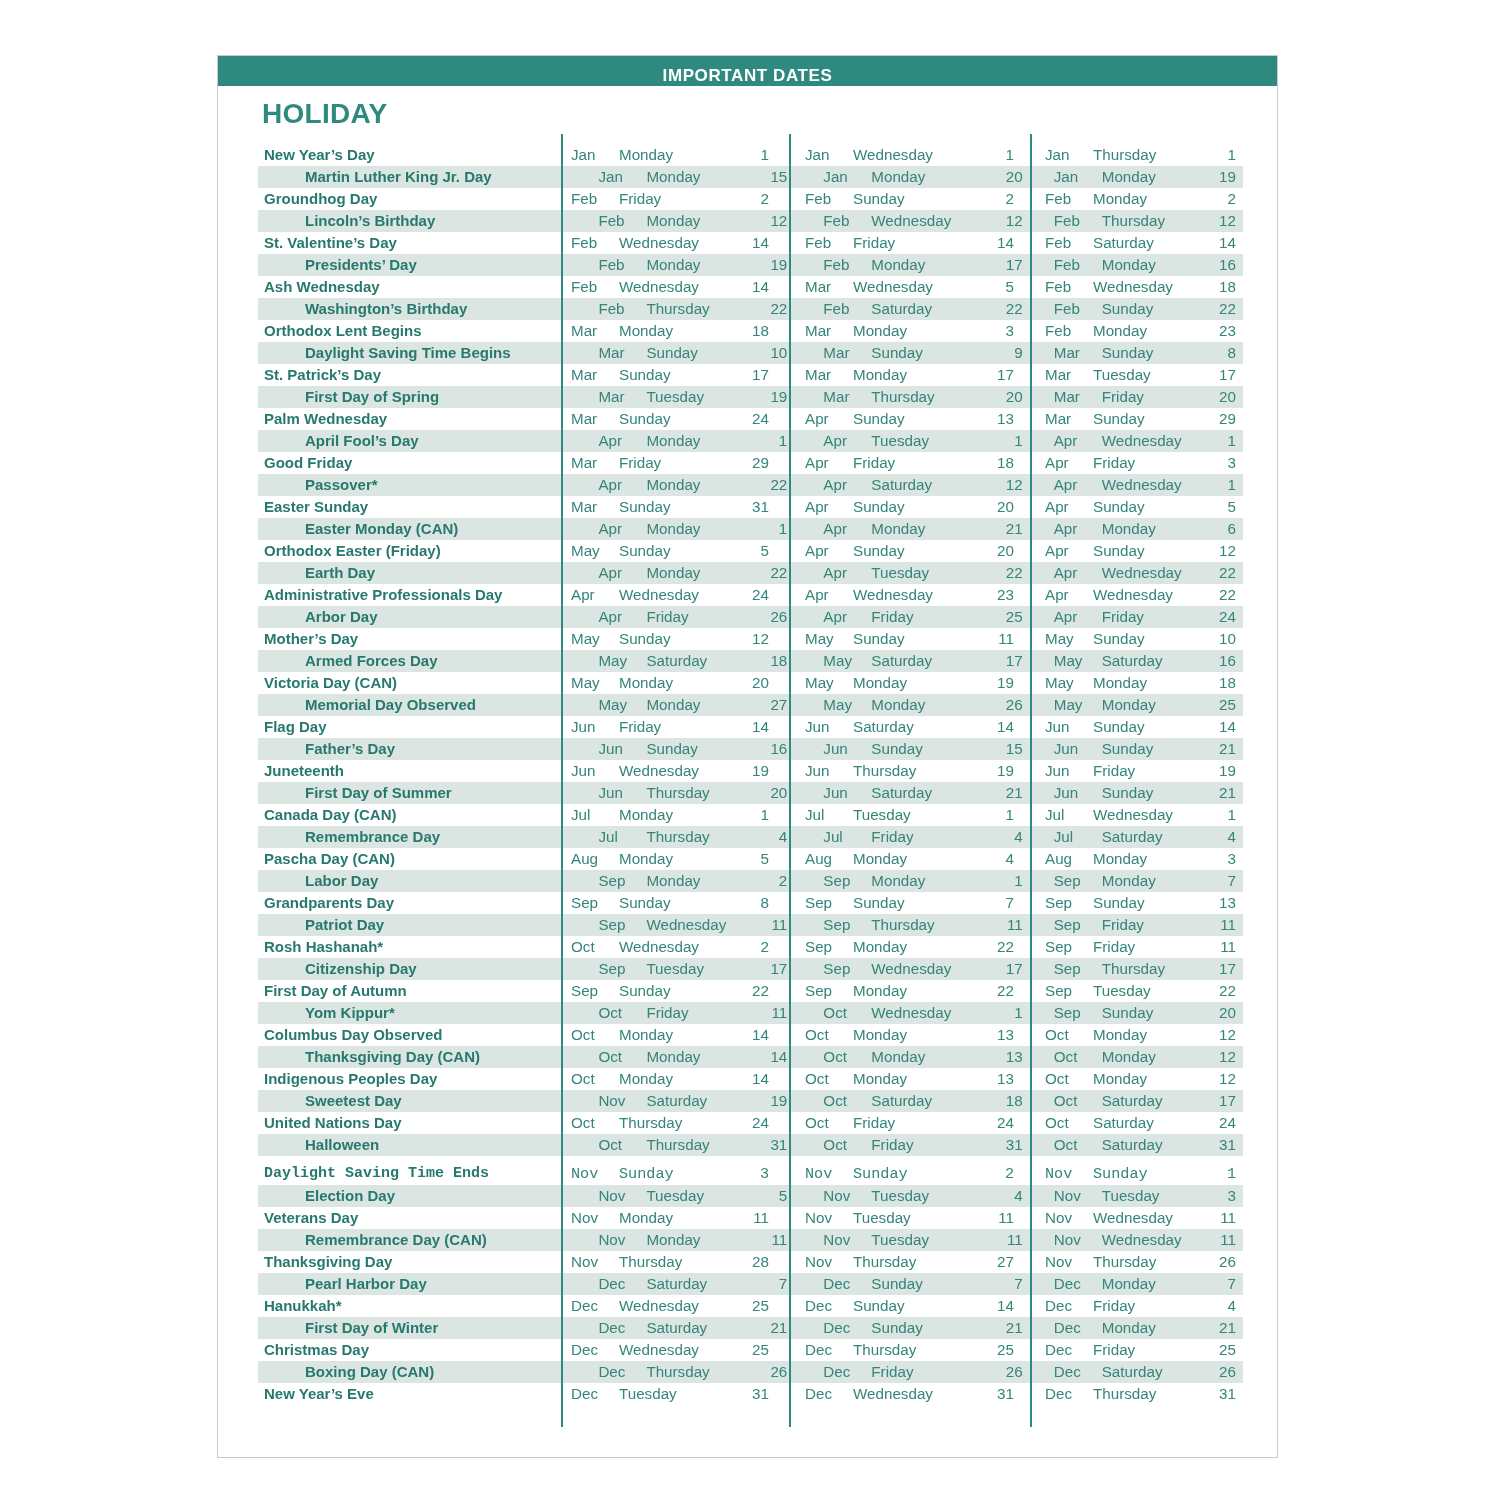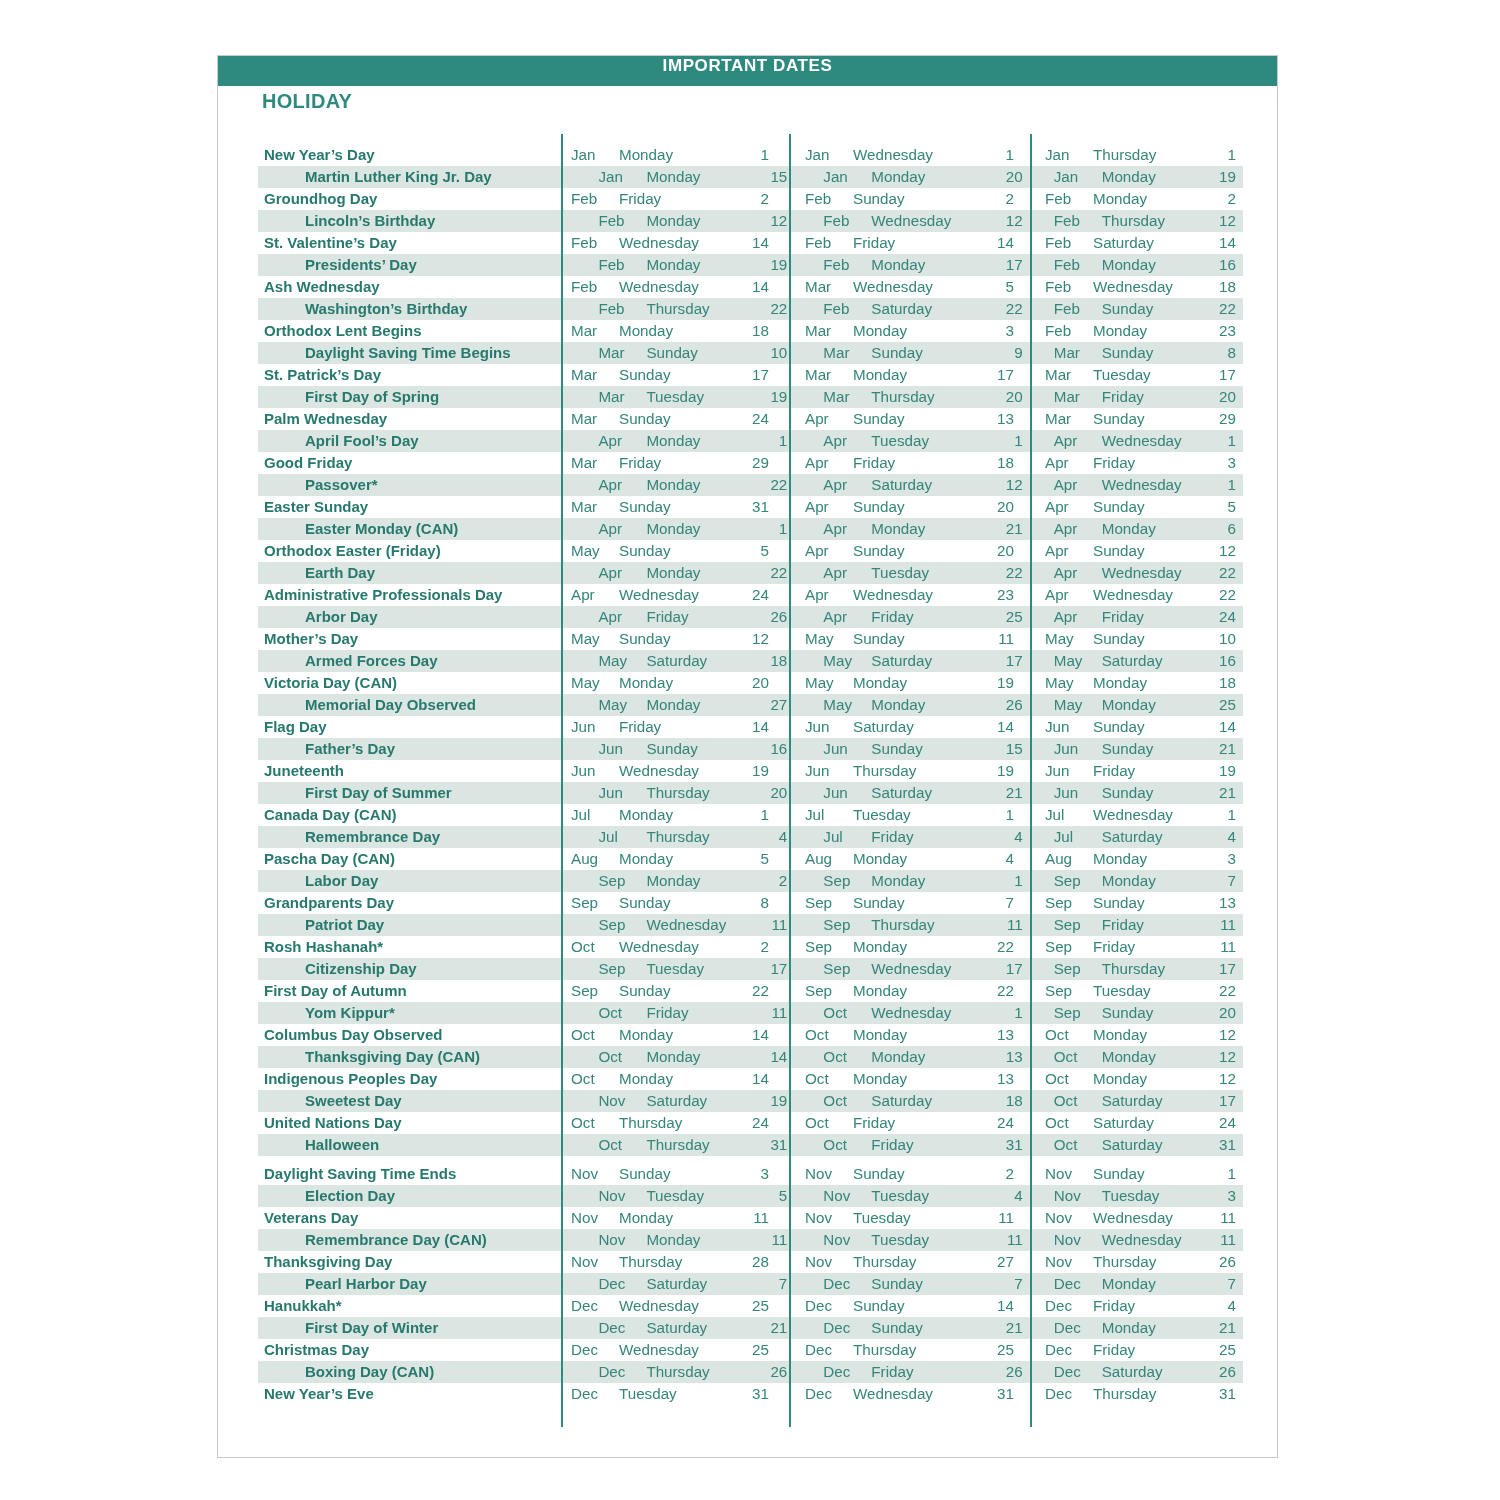--- a/index.html
+++ b/index.html
@@ -8,42 +8,42 @@
     font-family:"Liberation Sans",sans-serif;
     -webkit-font-smoothing:antialiased;
   }
   .page{
     position:absolute;left:217px;top:55px;width:1061px;height:1403px;
     background:#ffffff;border:1px solid var(--page-border,#c9c9c9);box-sizing:border-box;
   }
   .header-bar{
     position:absolute;left:0;top:0;width:100%;height:30px;
     background:var(--accent,#2e8a7f);
-    display:flex;align-items:flex-start;justify-content:center;
+    display:flex;align-items:flex-end;justify-content:center;
   }
   .header-title{
     color:var(--header-text,#ffffff);font-weight:bold;font-size:17px;letter-spacing:.6px;
   }
   .section-title{
-    position:absolute;left:44px;top:34px;
-    font-size:20px;font-weight:bold;color:var(--accent,#2e8a7f);letter-spacing:.3px;
+    position:absolute;left:44px;top:42px;
+    font-size:28px;font-weight:bold;color:var(--accent,#2e8a7f);letter-spacing:.3px;
   }
   .table{
     position:absolute;left:40px;top:88px;width:985px;
   }
   .divider{
     position:absolute;width:2px;top:-10px;height:calc(100% + 32px);
     background:var(--accent,#2e8a7f);
   }
   .divider.d1{left:303px;}
   .divider.d2{left:531px;}
   .divider.d3{left:772px;}
   .row{display:flex;height:22px;line-height:22px;}
   .row.shaded{background:var(--row-shade,#dbe5e1);padding-left:41px;}
-  .row.gap{margin-top:7px;}
+  .row.gap{margin-top:7px;font-family:Liberation Mono, monospace;}
   .cell-name{
     width:303px;box-sizing:border-box;padding-left:6px;
     font-weight:bold;font-size:15px;color:var(--name-text,#27796e);
     white-space:nowrap;overflow:hidden;
   }
   .grp{display:flex;box-sizing:border-box;font-size:15.2px;color:var(--value-text,#35857a);}
   .grp.g1{width:228px;padding-left:10px;padding-right:20px;}
   .grp.g2{width:241px;padding-left:16px;padding-right:16px;}
   .grp.g3{width:213px;padding-left:15px;padding-right:7px;}
   .m{width:48px;white-space:nowrap;}

